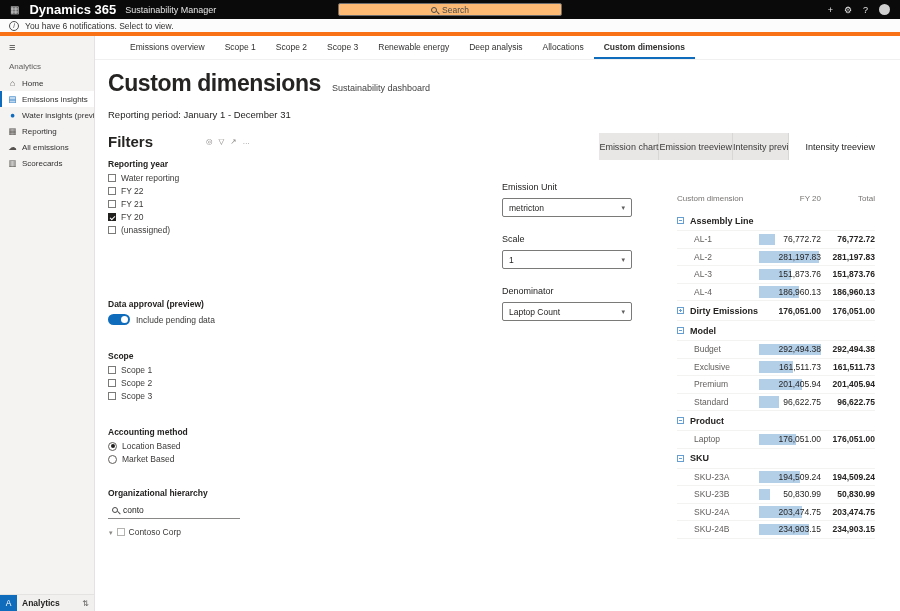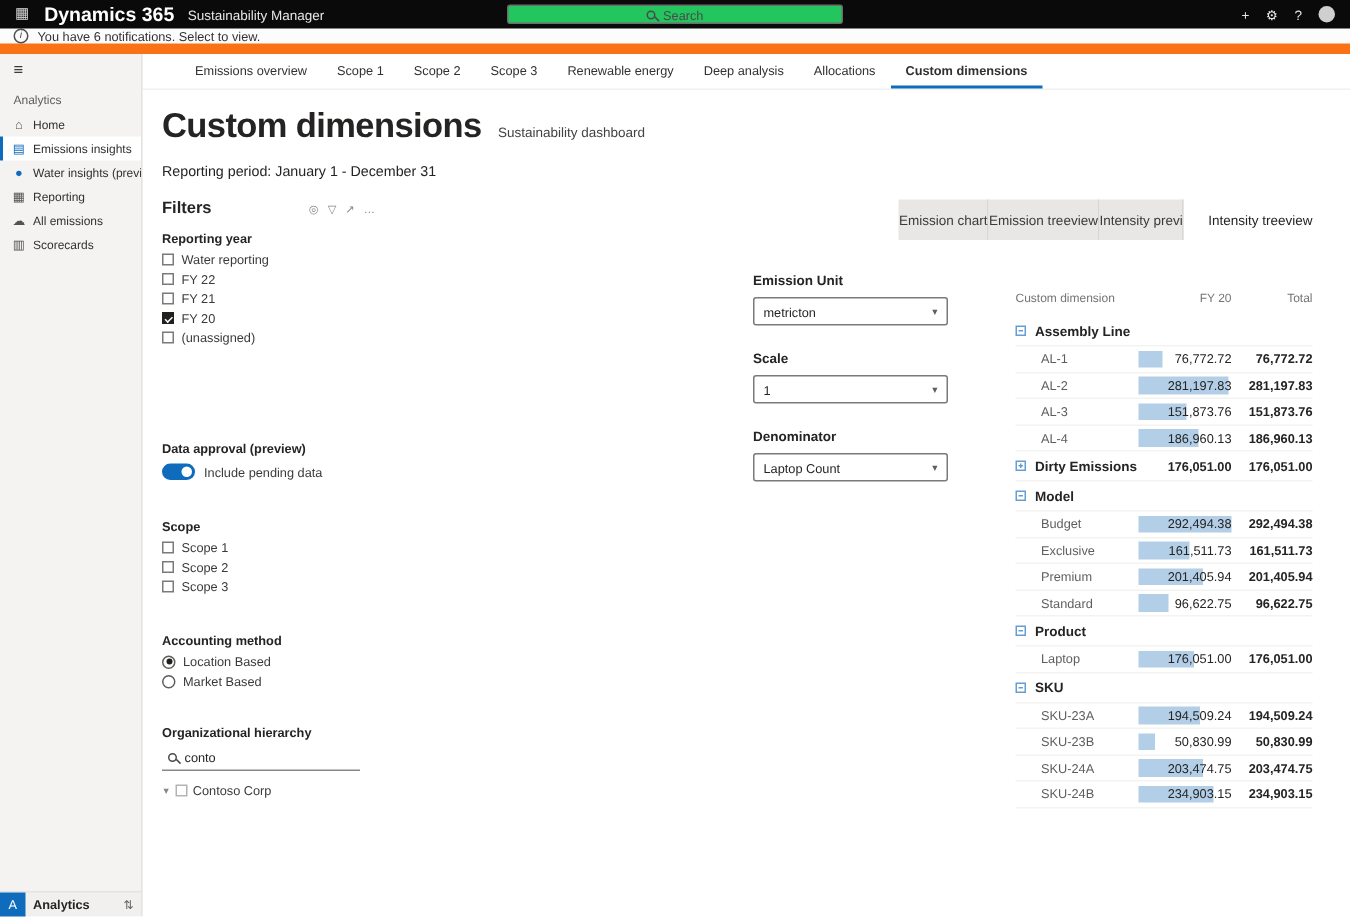--- a/index.html
+++ b/index.html
@@ -4,30 +4,30 @@
 <style>
   * { margin:0; padding:0; box-sizing:border-box; }
   html,body { width:900px; height:611px; }
   body { font-family:"Liberation Sans", sans-serif; background:#fff; color:#252423; overflow:hidden; }
 
   
   .topbar { height:19px; background:#0a0a0a; color:#fff; display:flex; align-items:center; padding:0 10px; position:relative; }
   .waffle { font-size:10px; color:#ddd; margin-right:10px; cursor:pointer; line-height:1; }
   .brand { font-size:13px; font-weight:bold; margin-right:9px; white-space:nowrap; }
   .appname { font-size:9px; color:#e6e6e6; white-space:nowrap; }
-  .searchbox { position:absolute; left:50%; top:3px; transform:translateX(-50%); width:224px; height:13px; background:#22c55e; border:1px solid #6d6d6d; border-radius:2px; display:flex; align-items:center; justify-content:center; gap:5px; color:#4a4a4a; font-size:8.5px; }
+  .searchbox { position:absolute; left:50%; top:3px; transform:translateX(-50%); width:224px; height:13px; background:#fdba74; border:1px solid #6d6d6d; border-radius:2px; display:flex; align-items:center; justify-content:center; gap:5px; color:#4a4a4a; font-size:8.5px; }
   .topicons { margin-left:auto; display:flex; align-items:center; gap:11px; font-size:9px; color:#e8e8e8; }
   .topicons span { cursor:pointer; }
   .avatar { width:11px; height:11px; border-radius:50%; background:#cfcfcf; display:inline-block; }
 
   .mag-icon { width:6px; height:6px; border:1px solid #4a4a4a; border-radius:50%; position:relative; display:inline-block; flex:none; }
   .mag-icon::after { content:""; position:absolute; width:3.5px; height:1px; background:#4a4a4a; transform:rotate(45deg); right:-3px; bottom:-1px; }
 
   
-  .notifbar { height:17px; background:#fcfcfc; border-bottom:7px solid #f97316; display:flex; align-items:center; gap:6px; padding:0 9px; font-size:8.5px; color:#323130; }
+  .notifbar { height:17px; background:#fcfcfc; border-bottom:4px solid #f97316; display:flex; align-items:center; gap:6px; padding:0 9px; font-size:8.5px; color:#323130; }
   .info-icon { width:10px; height:10px; border:1px solid #4f4f4f; border-radius:50%; color:#4f4f4f; font-size:7px; line-height:8px; text-align:center; font-style:italic; flex:none; }
 
   .app { display:flex; height:575px; }
 
   
   .sidebar { width:95px; background:#f4f3f2; border-right:1px solid #e4e3e2; position:relative; flex:none; }
   .hamburger { font-size:11px; color:#3b3a39; padding:5px 9px 4px; cursor:pointer; }
   .side-section { font-size:8px; color:#605e5c; padding:5px 9px 4px; }
   .side-item { display:flex; align-items:center; gap:5px; height:16px; padding:0 4px 0 8px; font-size:8px; color:#323130; white-space:nowrap; overflow:hidden; cursor:pointer; }
   .side-item .s-icon { font-size:8.5px; color:#55524f; width:9px; text-align:center; flex:none; line-height:1; }
@@ -48,21 +48,21 @@
   .content { flex:1; padding:10px 25px 0 13px; display:flex; flex-direction:column; min-height:0; }
   .page-header h1 { display:inline; font-size:23px; font-weight:700; letter-spacing:-0.4px; color:#252423; }
   .subtitle { font-size:9px; color:#424242; margin-left:11px; }
   .period { font-size:9.5px; font-weight:normal; margin-top:12px; }
 
   .columns { display:flex; margin-top:13px; flex:1; min-height:0; }
 
   
   .filters { width:152px; flex:none; padding-right:10px; }
   .filters-head { display:flex; align-items:center; margin-bottom:9px; }
-  .f-title { font-size:11px; font-weight:bold; }
+  .f-title { font-size:15px; font-weight:bold; }
   .f-icons { margin-left:auto; display:flex; gap:6px; font-size:7.5px; color:#8a8886; }
   .f-icons span { cursor:pointer; }
   .f-label { font-size:8.5px; font-weight:bold; margin-bottom:4px; color:#252423; }
   .check-row, .radio-row { display:flex; align-items:center; gap:5px; margin:3px 0; font-size:8.5px; color:#3b3a39; cursor:pointer; }
   .cb { width:8px; height:8px; border:1px solid #7a7a78; background:#fff; display:inline-block; position:relative; flex:none; }
   .cb.checked { background:#21201f; border-color:#21201f; }
   .cb.checked::after { content:""; position:absolute; left:1px; top:1.5px; width:4px; height:2px; border-left:1px solid #fff; border-bottom:1px solid #fff; transform:rotate(-45deg); }
   .radio { width:9px; height:9px; border:1px solid #605e5c; border-radius:50%; display:inline-block; position:relative; flex:none; }
   .radio.selected::after { content:""; position:absolute; left:1.5px; top:1.5px; right:1.5px; bottom:1.5px; background:#21201f; border-radius:50%; }
   .sec-reporting-year { margin-bottom:64px; }
@@ -80,21 +80,21 @@
   
   .report { flex:1; display:flex; flex-direction:column; min-width:0;align-items:flex-end; }
   .report-tabs { display:flex; height:27px; flex:none; }
   .report-tab { flex:1; background:#e8e7e6; border-right:1px solid #d8d7d6; color:#3b3a39; font-size:9px; display:flex; align-items:center; justify-content:center; cursor:pointer; white-space:nowrap; }
   .report-tab:last-child { border-right:none; }
   .report-tab.active { background:#fff; color:#252423;margin-left:16px; }
   .panel { flex:1; background:#fff; padding:22px 0 0 30px; display:flex; }
 
   .controls { width:175px; flex:none; }
   .control { margin-bottom:17px; }
-  .control-label { font-size:9px; font-weight:bold; margin-bottom:6px; }
+  .control-label { font-size:9px; font-weight:normal; margin-bottom:6px; }
   .select { width:130px; height:19px; border:1px solid #7a7a78; border-radius:2px; background:#fff; display:flex; align-items:center; padding:0 6px; font-size:8.5px; color:#252423; cursor:pointer; }
   .select .chev { margin-left:auto; font-size:7px; color:#605e5c; }
 
   
   .matrix { margin-top:12px; width:198px; }
   .m-head { display:grid; grid-template-columns:82px 62px 54px; color:#767472; font-size:8px; padding-bottom:8px; }
   .m-hc2, .m-hc3 { text-align:right; }
   .m-row { display:grid; grid-template-columns:82px 62px 54px; align-items:center; border-bottom:1px solid #f3f3f2; }
   .m-row.group { height:20px; }
   .m-row.leaf { height:17.5px; }

